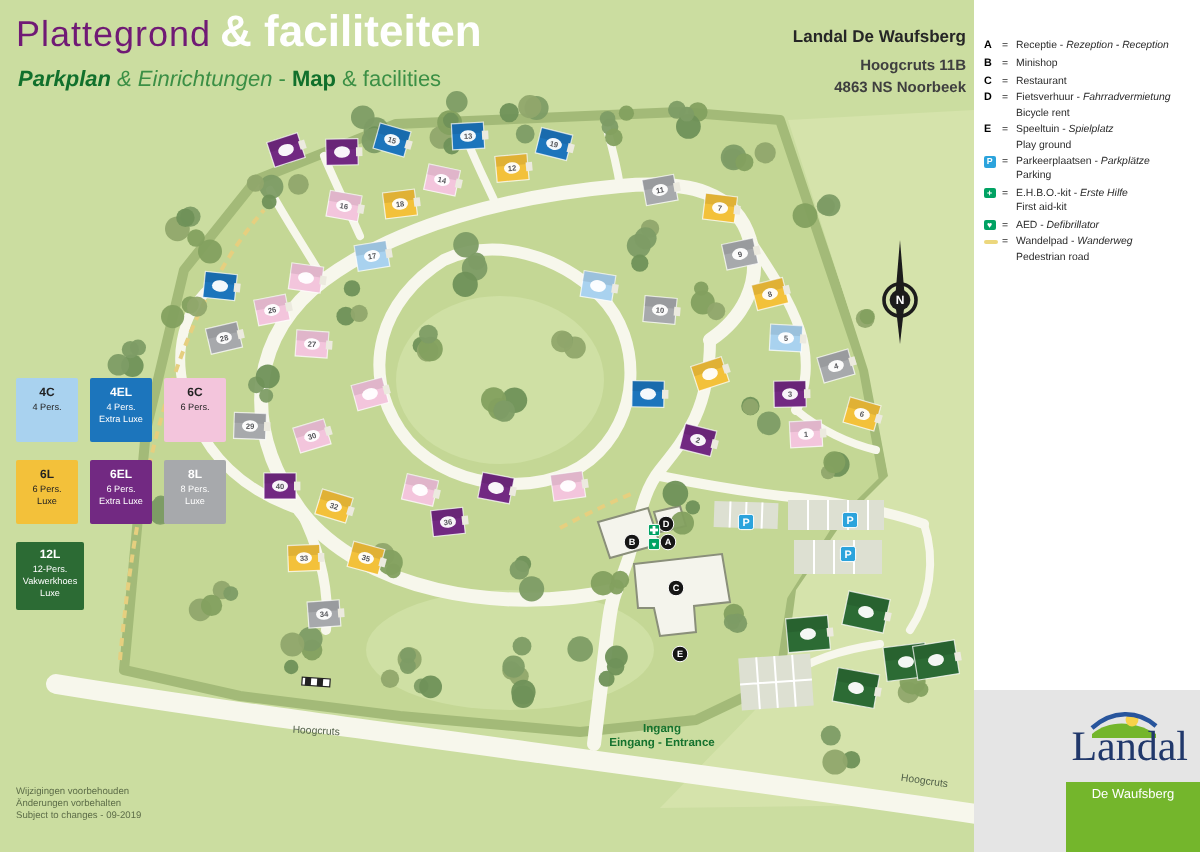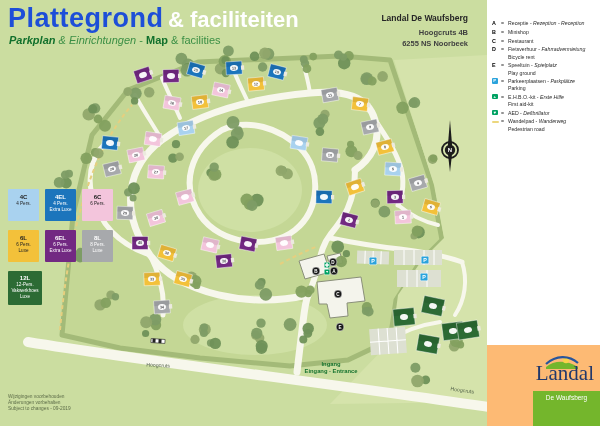--- a/index.html
+++ b/index.html
@@ -1,28 +1,28 @@
 <!DOCTYPE html>
 <html><head>
 <meta charset="utf-8">
 <style>
   html,body{margin:0;padding:0;width:600px;height:426px;overflow:hidden;
     background:#cbdda0;font-family:"Liberation Sans",sans-serif;position:relative;}
   .abs{position:absolute;}
   
   .title{left:8px;top:3px;white-space:nowrap;}
-  .title-main{font-size:27px;font-weight:bold;color:#1d4ed8;letter-spacing:.5px;}
+  .title-main{font-size:18px;font-weight:normal;color:#701a75;letter-spacing:.5px;}
   .title-rest{font-size:22px;font-weight:bold;color:#ffffff;}
   .subtitle{left:9px;top:34px;font-size:11px;white-space:nowrap;}
   .s-bi{font-weight:bold;font-style:italic;color:#11702c;}
   .s-i{font-style:italic;color:#3b8f45;}
   .s-b{font-weight:bold;color:#11702c;}
   .s-r{color:#3b8f45;}
   
-  .addr{right:132px;top:13px;text-align:right;}
+  .addr{right:117px;top:13px;text-align:right;}
   .addr-name{font-size:8.5px;font-weight:bold;color:#262626;margin-bottom:4px;}
   .addr-line{font-size:7.5px;font-weight:bold;color:#3f3f3f;line-height:1.5;}
   
   .panel{left:487px;top:0;width:113px;height:426px;background:#ffffff;}
   .legend{left:492px;top:20px;width:106px;}
   .l-item{margin-bottom:1.5px;}
   .l-row{display:flex;align-items:flex-start;font-size:5.2px;color:#2b2b2b;line-height:1.35;}
   .l-icon{flex:0 0 9px;font-weight:bold;color:#000;font-size:5.4px;}
   .l-eq{flex:0 0 7px;}
   .l-text{flex:1;}
@@ -37,21 +37,21 @@
   .cot{left:8px;top:189px;width:130px;}
   .cot-title{font-size:7.6px;font-weight:bold;color:#156f2f;margin-bottom:7px;white-space:nowrap;}
   .cot-row{display:flex;gap:6px;margin-bottom:9px;}
   .cot-box{width:31px;height:32px;border-radius:1px;text-align:center;box-sizing:border-box;padding-top:5px;}
   .cot-box.big{width:34px;height:34px;padding-top:4px;}
   .cot-code{font-size:6px;font-weight:bold;line-height:1.2;}
   .cot-line{font-size:4.6px;line-height:1.3;}
   
   .footer{left:8px;top:394px;font-size:4.8px;color:#5e6e49;line-height:1.25;}
   
-  .logo{left:487px;top:345px;width:113px;height:81px;background:#fdba74;}
+  .logo{left:487px;top:345px;width:113px;height:81px;background:#e5e5e5;}
   .logo-brand{position:absolute;right:6px;top:16px;font-family:"Liberation Serif",serif;
       font-size:21px;color:#21386b;}
   .logo-park{position:absolute;left:46px;top:46px;width:67px;height:35px;background:#74b62c;
       color:#ffffff;font-size:6.5px;text-align:center;padding-top:3px;box-sizing:border-box;}
   .logo-swoosh{position:absolute;left:58px;top:9px;}
 </style>
 </head>
 <body>
 
 <svg id="map-svg" class="abs" style="left:0;top:0" width="600" height="426" viewBox="0 0 600 426">
@@ -611,22 +611,22 @@
 </svg>
 
 <div class="abs title">
   <span class="title-main">Plattegrond</span>
   <span class="title-rest">&amp; faciliteiten</span>
 </div>
 <div class="abs subtitle" id="subtitle"><span class="s-bi">Parkplan </span><span class="s-i">&amp; Einrichtungen</span><span class="s-r"> - </span><span class="s-b">Map</span><span class="s-r"> &amp; facilities</span></div>
 
 <div class="abs addr">
   <div class="addr-name">Landal De Waufsberg</div>
-  <div class="addr-line">Hoogcruts 4B</div>
-  <div class="addr-line">6255 NS Noorbeek</div>
+  <div class="addr-line">Hoogcruts 11B</div>
+  <div class="addr-line">4863 NS Noorbeek</div>
 </div>
 
 <div class="abs panel"></div>
 <div class="abs legend" id="legend">
     <div class="l-item">
       <div class="l-row">
         <span class="l-icon">A</span>
         <span class="l-eq">=</span>
         <span class="l-text">Receptie - <span class="l-it">Rezeption - Reception</span></span>
       </div>

